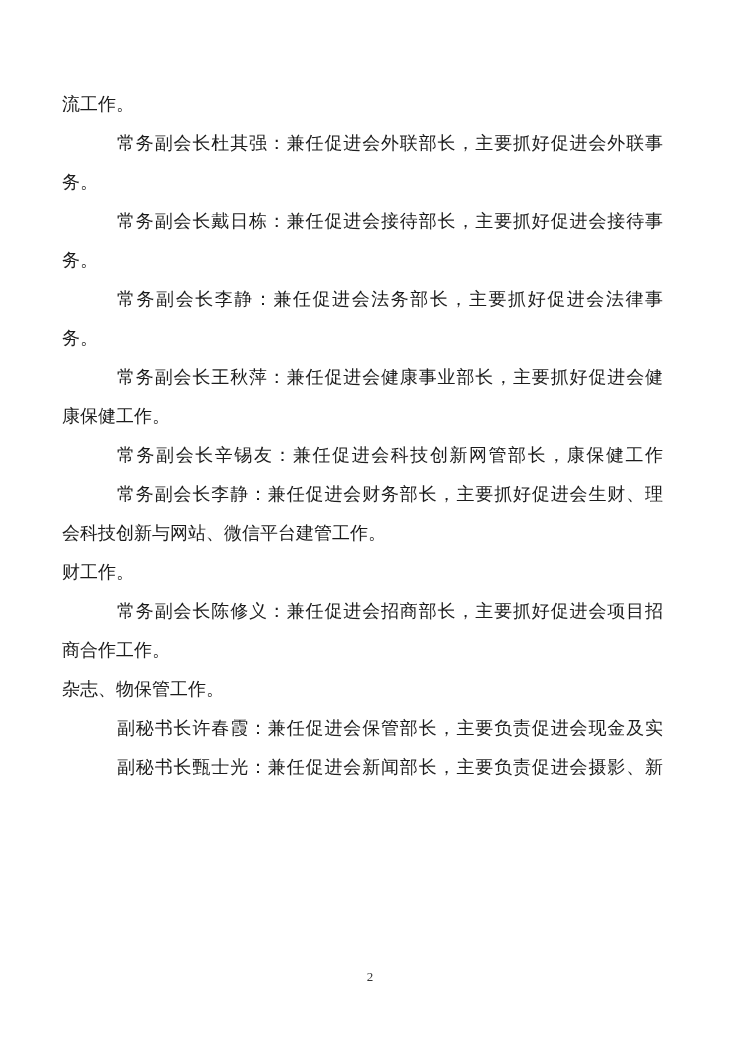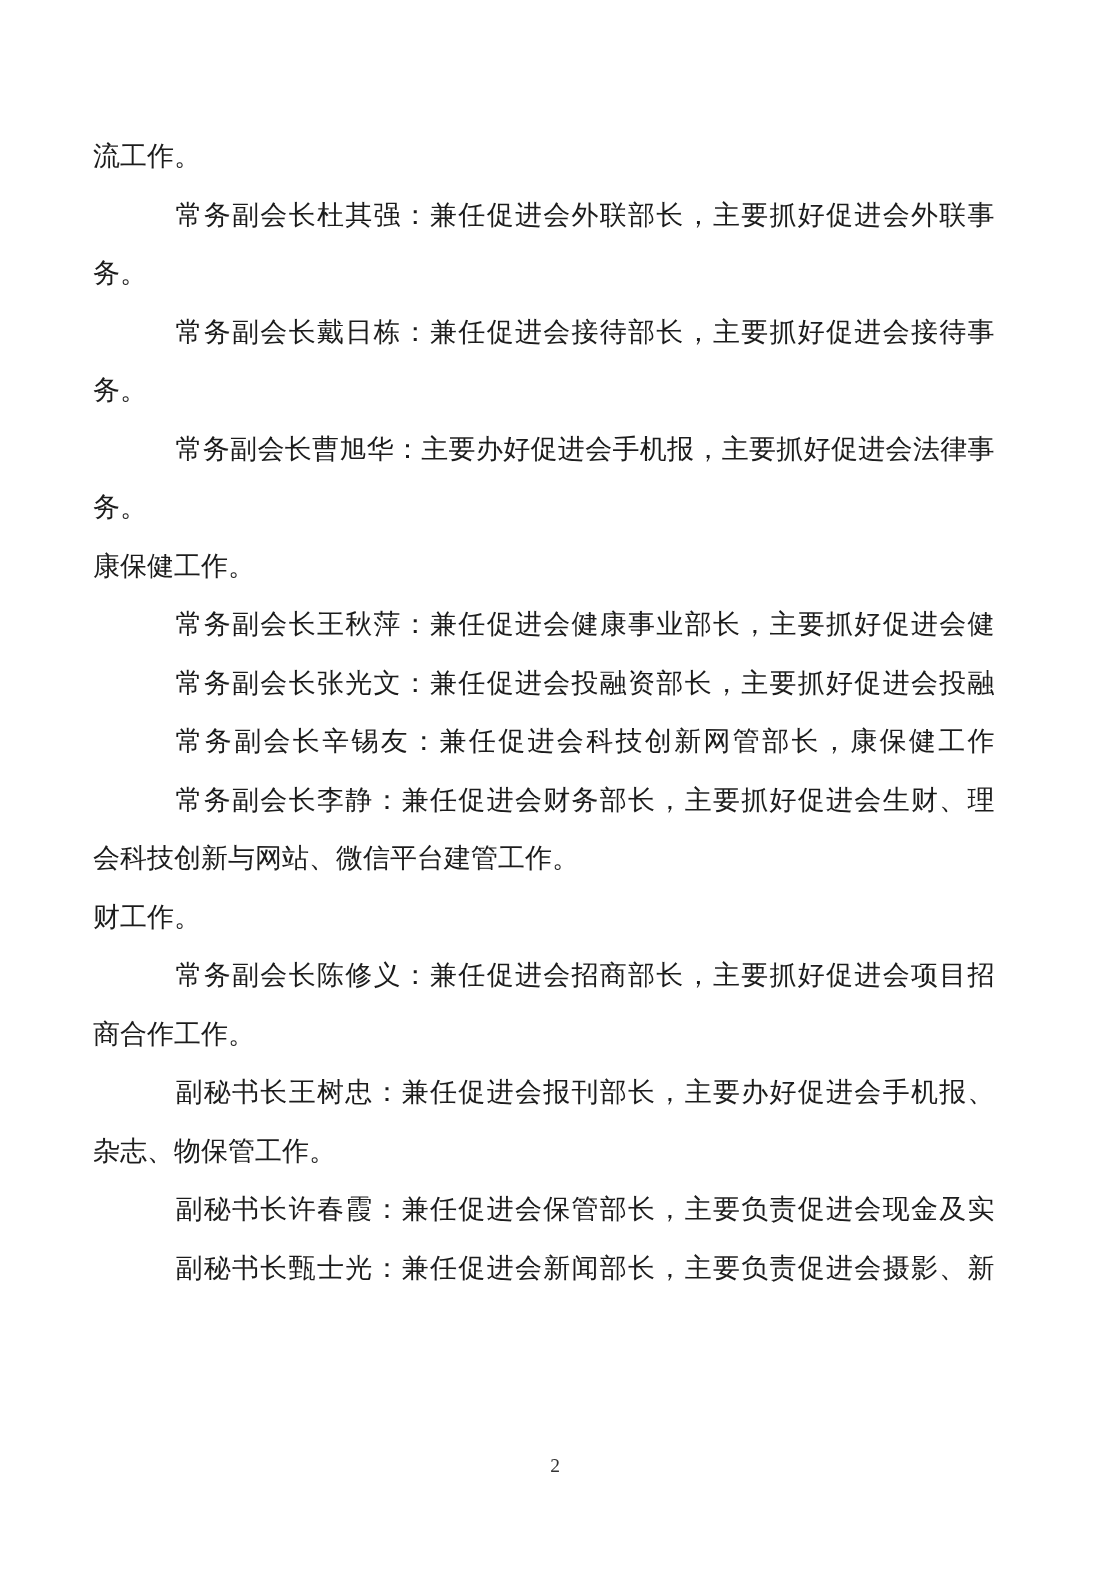--- a/index.html
+++ b/index.html
@@ -53,31 +53,29 @@
 </head>
 <body>
 
 <div class="page">
   <div class="text-block">
     <div class="line">流工作。</div>
     <div class="line indent justify">常务副会长杜其强：兼任促进会外联部长，主要抓好促进会外联事</div>
     <div class="line">务。</div>
     <div class="line indent justify">常务副会长戴日栋：兼任促进会接待部长，主要抓好促进会接待事</div>
     <div class="line">务。</div>
-    <div class="line indent justify">常务副会长曹旭华：主要办好促进会手机报，主要抓好促进会法律事</div>
+    <div class="line indent justify">常务副会长李静：兼任促进会法务部长，主要抓好促进会法律事</div>
     <div class="line">务。</div>
+    <div class="line indent justify">常务副会长王秋萍：兼任促进会健康事业部长，主要抓好促进会健</div>
     <div class="line">康保健工作。</div>
-    <div class="line indent justify">常务副会长王秋萍：兼任促进会健康事业部长，主要抓好促进会健</div>
-    <div class="line indent justify">常务副会长张光文：兼任促进会投融资部长，主要抓好促进会投融</div>
     <div class="line indent justify">常务副会长辛锡友：兼任促进会科技创新网管部长，康保健工作</div>
     <div class="line indent justify">常务副会长李静：兼任促进会财务部长，主要抓好促进会生财、理</div>
     <div class="line">会科技创新与网站、微信平台建管工作。</div>
     <div class="line">财工作。</div>
     <div class="line indent justify">常务副会长陈修义：兼任促进会招商部长，主要抓好促进会项目招</div>
     <div class="line">商合作工作。</div>
-    <div class="line indent justify">副秘书长王树忠：兼任促进会报刊部长，主要办好促进会手机报、</div>
     <div class="line">杂志、物保管工作。</div>
     <div class="line indent justify">副秘书长许春霞：兼任促进会保管部长，主要负责促进会现金及实</div>
     <div class="line indent justify">副秘书长甄士光：兼任促进会新闻部长，主要负责促进会摄影、新</div>
   </div>
 
   <div class="footer">2</div>
 </div>
 
 </body></html>

